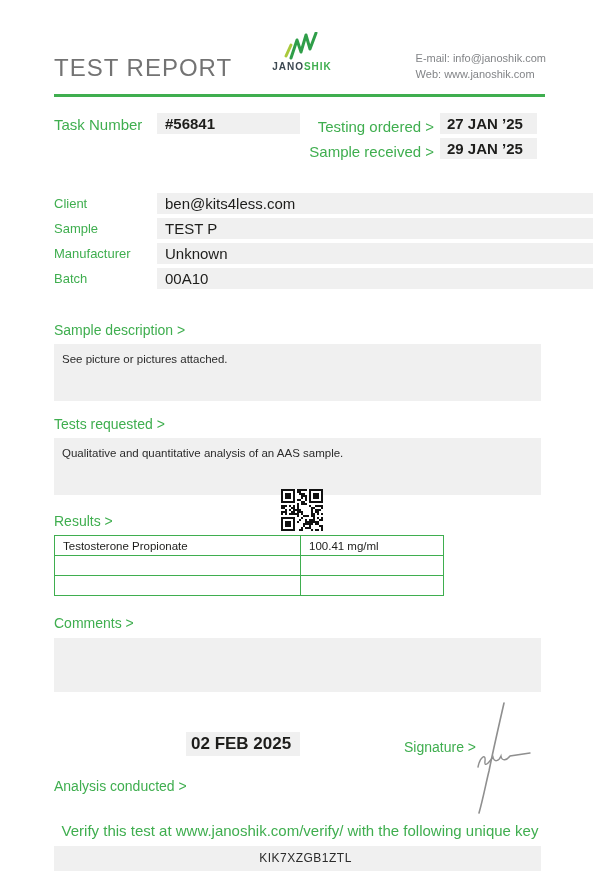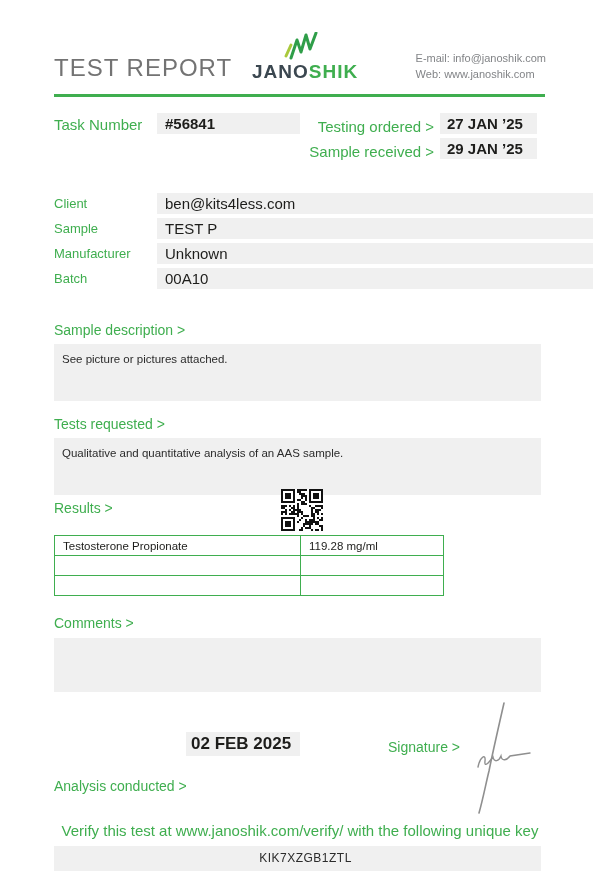--- a/index.html
+++ b/index.html
@@ -7,21 +7,21 @@
   .page {
     position:relative; width:600px; height:885px; background:#ffffff;
     font-family:"Liberation Sans", sans-serif; color:#1d1d1b; overflow:hidden;
   }
   .abs { position:absolute; }
 
   .title { left:54px; top:54px; font-size:24px; letter-spacing:1px; color:#737373; font-weight:400; }
 
   .logo { left:252px; top:32px; width:100px; text-align:center; }
   .logo-icon { display:block; margin:0 auto 1px auto; }
-  .logo-text { font-size:19px; font-weight:bold; letter-spacing:1px; color:#3b4750; white-space:nowrap; }
+  .logo-text { font-size:10px; font-weight:bold; letter-spacing:1px; color:#3b4750; white-space:nowrap; }
   .logo-text .shik { color:#3fae4f; }
 
   .contact { right:54px; top:50px; font-size:11px; line-height:16px; color:#828487; }
 
   .rule { left:54px; top:94px; width:491px; height:3px; background:#3fae4f; }
 
   .label-green-15 { font-size:15px; color:#3fae4f; white-space:nowrap; }
   .label-green-13 { font-size:15px; color:#3fae4f; white-space:nowrap; }
   .heading { font-size:14px; color:#3fae4f; white-space:nowrap; }
 
@@ -39,32 +39,32 @@
   .detail-label { left:54px; font-size:13px; color:#3fae4f; line-height:21px; }
   .detail-value { left:157px; width:436px; }
 
   .graybox { left:54px; width:487px; background:#f0f0f0; padding:9px 8px; font-size:11.5px; color:#2b2b2b; }
   .desc-box { top:344px; height:57px; }
   .tests-box { top:438px; height:57px; }
   .comments-box { top:638px; height:54px; }
 
   .desc-heading { left:54px; top:322px; }
   .tests-heading { left:54px; top:416px; }
-  .results-heading { left:54px; top:500px; }
+  .results-heading { left:54px; top:513px; }
   .comments-heading { left:54px; top:615px; }
 
   .qr { left:281px; top:489px; width:42px; height:42px; }
 
   .results-table { left:54px; top:535px; width:390px; border-collapse:collapse; table-layout:fixed; }
   .results-table td { border:1.5px solid #3fae4f; height:20px; font-size:11.5px; color:#1d1d1b; padding:0 4px 0 8px; background:#fff; overflow:hidden; white-space:nowrap; }
   .results-table col.c1 { width:246px; }
 
   .analysis-label { left:54px; top:778px; }
   .analysis-value { left:186px; top:732px; width:114px; height:24px; line-height:24px; font-size:17px; padding-left:5px; }
-  .signature-label { left:388px; top:739px; }
+  .signature-label { left:404px; top:739px; }
   .signature { left:466px; top:699px; }
 
   .verify { left:0; top:822px; width:600px; text-align:center; font-size:15px; color:#3fae4f; }
   .keybox { left:54px; top:846px; width:487px; height:25px; background:#f0f0f0; text-align:center; line-height:25px; font-size:12px; letter-spacing:0.5px; color:#2b2b2b;padding-left:16px; }
 </style>
 </head>
 <body>
 
 <div class="page">
 
@@ -250,21 +250,21 @@
       </svg></div>
 
   <table class="abs results-table">
     <colgroup>
         <col class="c1">
         <col>
       </colgroup>
     <tbody>
         <tr>
       <td>Testosterone Propionate</td>
-      <td>119.28 mg/ml</td>
+      <td>100.41 mg/ml</td>
     </tr>
     <tr>
       <td></td>
       <td></td>
     </tr>
     <tr>
       <td></td>
       <td></td>
     </tr>
   </tbody>

